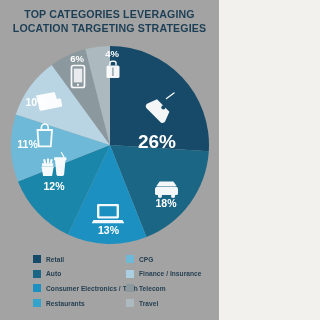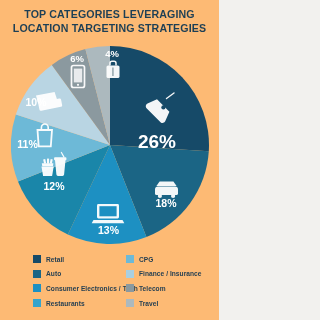--- a/index.html
+++ b/index.html
@@ -10,21 +10,21 @@
     width: 219px;
     height: 320px;
     background: #f2f1ee;
     font-family: "Liberation Sans", sans-serif;
     overflow: hidden;
     position: relative;
   }
   #infographic {
     position: absolute;
     inset: 0;
-    background: #fdba74;
+    background: #a3a3a3;
   }
   .title-block {
     position: absolute;
     top: 7px;
     left: 0;
     width: 219px;
     text-align: center;
     line-height: 14px;
   }
   .title-line {

